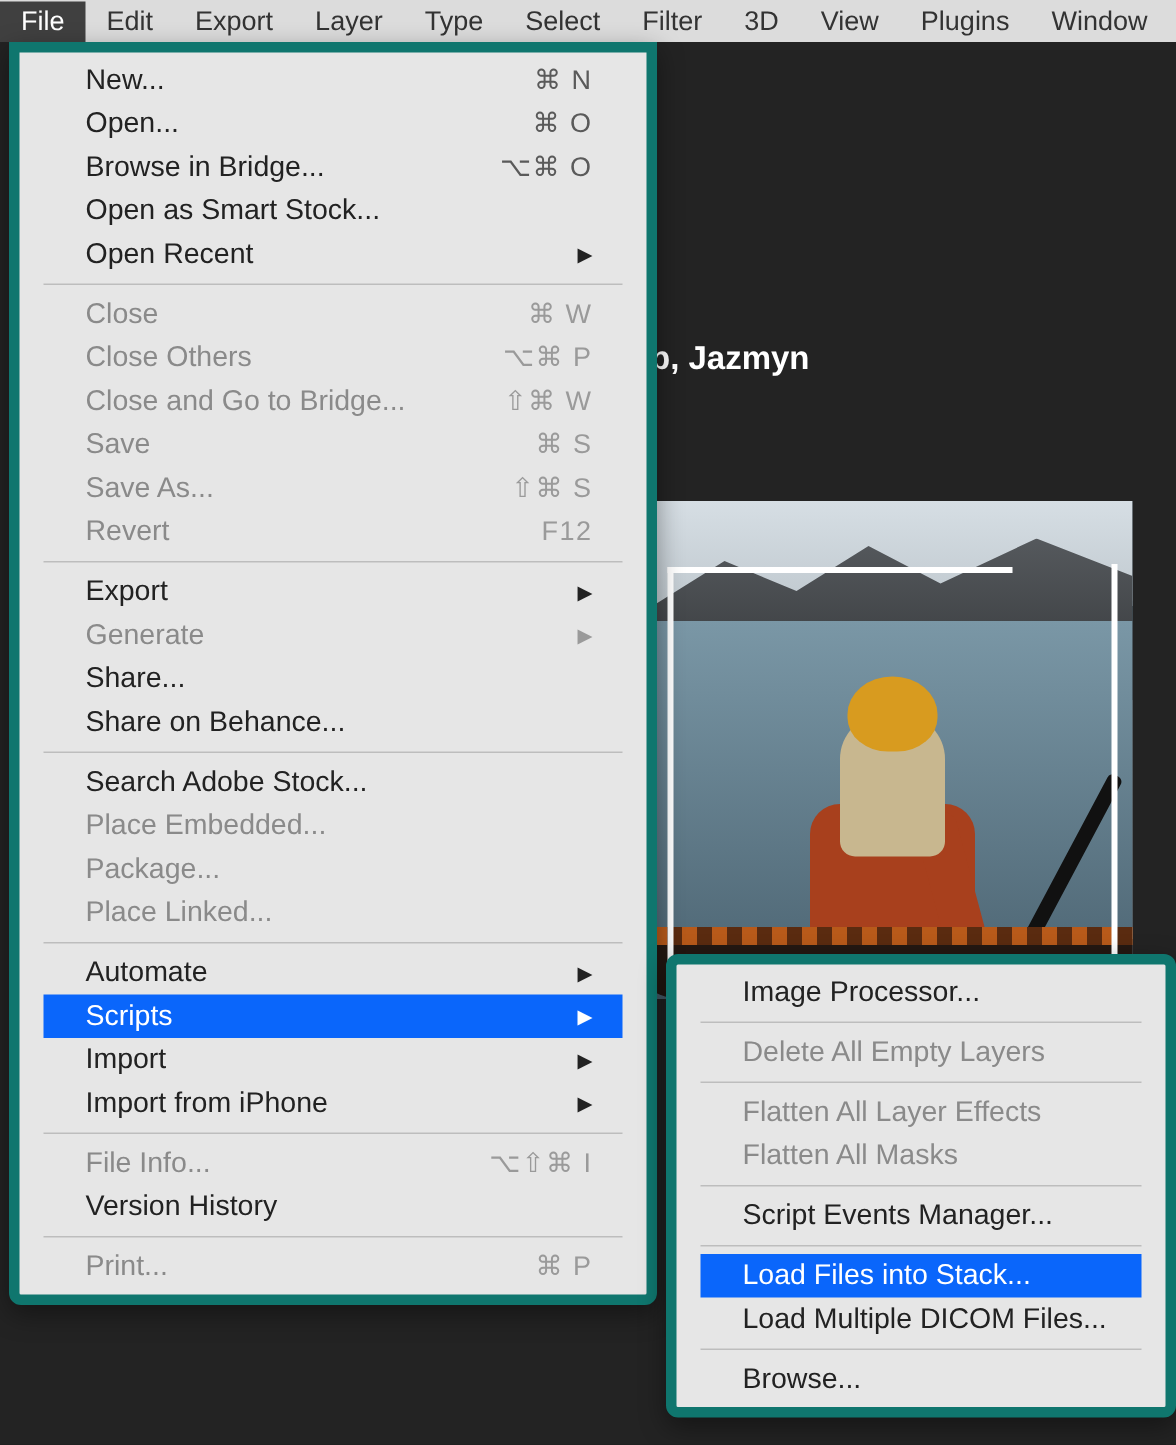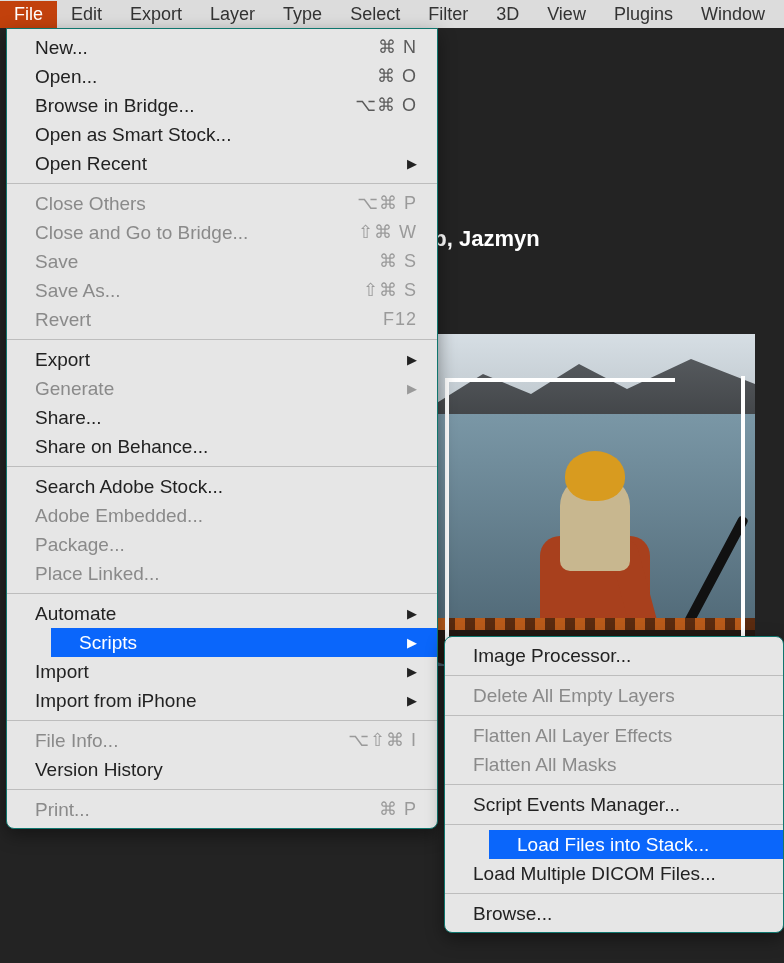--- a/index.html
+++ b/index.html
@@ -19,21 +19,21 @@
     height: 28px;
     align-items: center;
     gap: 0;
     font-size: 18px;
     color: #333;
   }
   .menu-top {
     padding: 3px 14px;
     cursor: default;
   }
-  .menu-top.active { background: #c2410c; color: #fff; text-align: right; }
+  .menu-top.active { background: #404040; color: #fff; text-align: right; }
 
   
   .bg {
     position: absolute;
     inset: 28px 0 0 0;
     background: #232323;
   }
   .bg-text {
     position: absolute;
     top: 198px;
@@ -85,40 +85,40 @@
   }
   .photo .crop2 {
     position:absolute; bottom:26px; right:10px; width:230px; height:264px;
     border:4px solid #fff; border-left:none; border-top:none;
   }
 
   
   .dropdown {
     position: absolute;
     background: #e6e6e6;
-    border: 1px solid #0f766e;
+    border: 7px solid #0f766e;
     box-shadow: 0 6px 18px rgba(0,0,0,.4);
     border-radius: 0 0 8px 8px;
-    padding: 4px 0;
+    padding: 4px 16px;
   }
   .file-menu { top: 28px; left: 6px; width: 432px; }
   .sub-menu  { top: 636px; left: 444px; width: 340px; border-radius:8px; }
 
   .mi {
     display: flex;
     align-items: center;
     justify-content: space-between;
     padding: 2px 20px 2px 28px;
     font-size: 19px;
     line-height: 25px;
     white-space: nowrap;
     cursor: default;
   }
   .mi.disabled { color: #8a8a8a; }
-  .mi.selected { background: #0a66fb; color: #fff; margin-left: 44px; }
+  .mi.selected { background: #0a66fb; color: #fff; }
   .mi .sc { font-size: 18px; color: #5a5a5a; letter-spacing: 1px; }
   .mi.disabled .sc { color: #9a9a9a; }
   .mi .arrow { font-size: 13px; color:#222;}
   .mi.selected .arrow { color:#fff;}
   .mi.disabled .arrow { color:#9a9a9a;}
   .sep { height:1px; background:#bdbdbd; margin:5px 0; }
 </style>
 </head>
 <body>
 
@@ -174,20 +174,24 @@
     </div>
     <div class="mi">
       <span>Open as Smart Stock...</span>
     </div>
     <div class="mi">
       <span>Open Recent</span>
       <span class="arrow">▶</span>
     </div>
     <div class="sep"></div>
     <div class="mi disabled">
+      <span>Close</span>
+      <span class="sc">⌘ W</span>
+    </div>
+    <div class="mi disabled">
       <span>Close Others</span>
       <span class="sc">⌥⌘ P</span>
     </div>
     <div class="mi disabled">
       <span>Close and Go to Bridge...</span>
       <span class="sc">⇧⌘ W</span>
     </div>
     <div class="mi disabled">
       <span>Save</span>
       <span class="sc">⌘ S</span>
@@ -213,21 +217,21 @@
       <span>Share...</span>
     </div>
     <div class="mi">
       <span>Share on Behance...</span>
     </div>
     <div class="sep"></div>
     <div class="mi">
       <span>Search Adobe Stock...</span>
     </div>
     <div class="mi disabled">
-      <span>Adobe Embedded...</span>
+      <span>Place Embedded...</span>
     </div>
     <div class="mi disabled">
       <span>Package...</span>
     </div>
     <div class="mi disabled">
       <span>Place Linked...</span>
     </div>
     <div class="sep"></div>
     <div class="mi">
       <span>Automate</span>

